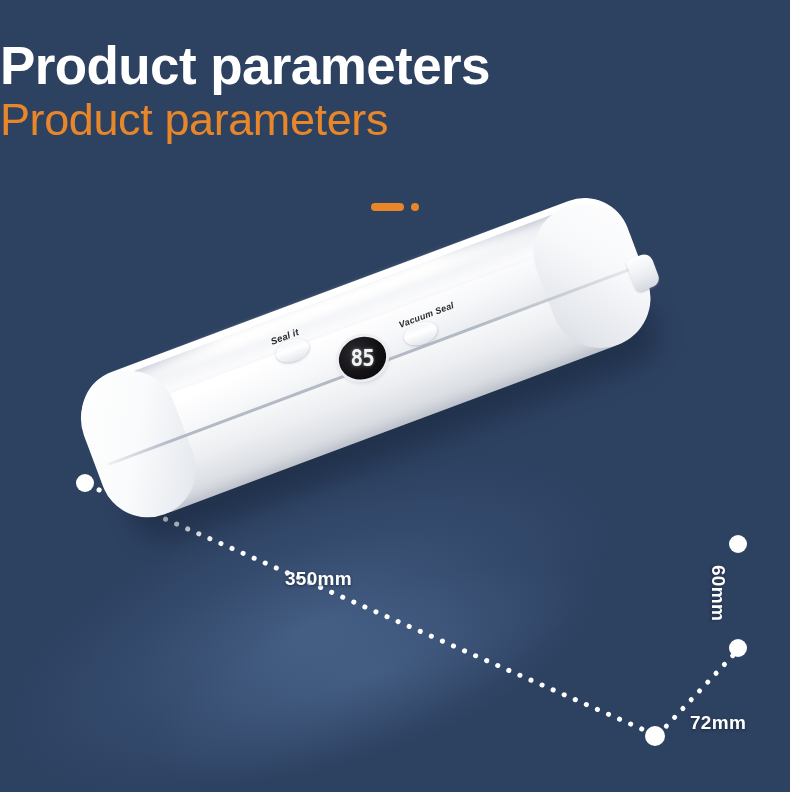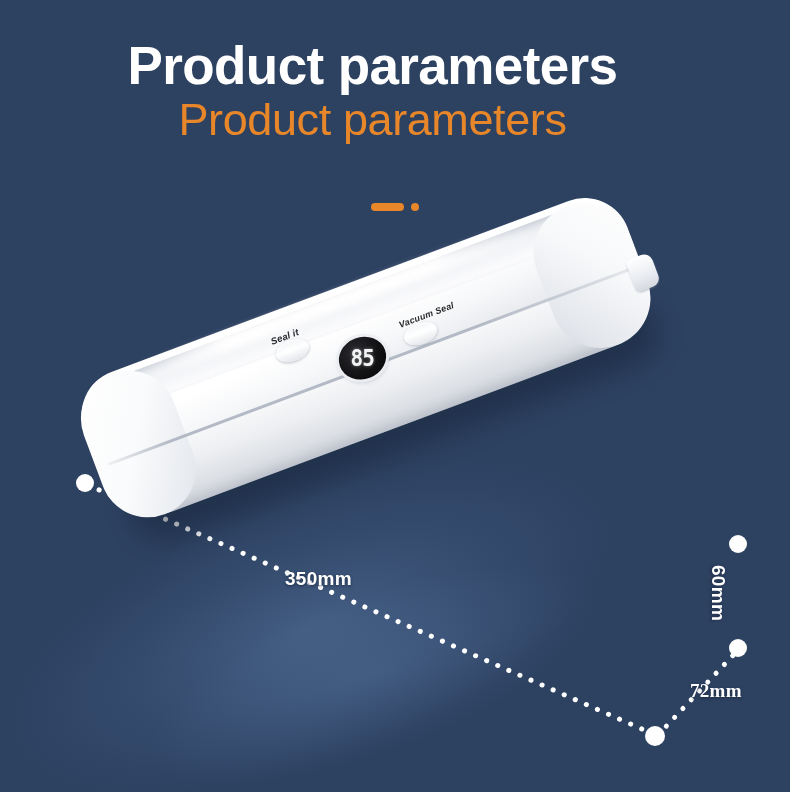--- a/index.html
+++ b/index.html
@@ -43,21 +43,20 @@
     transform: rotate(-20deg);
     pointer-events: none;
   }
 
   
   .title-block {
     position: absolute;
     left: 0;
     top: 38px;
     width: 745px;
-    text-align: center;
   }
   .title-main {
     font-size: 53px;
     font-weight: bold;
     color: #ffffff;
     letter-spacing: -0.6px;
     line-height: 1.04;
   }
   .title-sub {
     font-size: 45px;
@@ -277,21 +276,21 @@
   .dim-label {
     position: absolute;
     color: #ffffff;
     font-size: 19px;
     font-weight: bold;
     letter-spacing: 0.3px;
     text-shadow: 0 1px 3px rgba(20,32,54,0.75);
     white-space: nowrap;
   }
   #dim-350 { left: 285px; top: 568px; }
-  #dim-72  { left: 690px; top: 680px; font-family: Liberation Serif, serif; }
+  #dim-72  { left: 690px; top: 712px; }
   #dim-60  {
     left: 729px;
     top: 565px;
     transform: rotate(90deg);
     transform-origin: left top;
   }
 </style>
 </head>
 <body>
 

